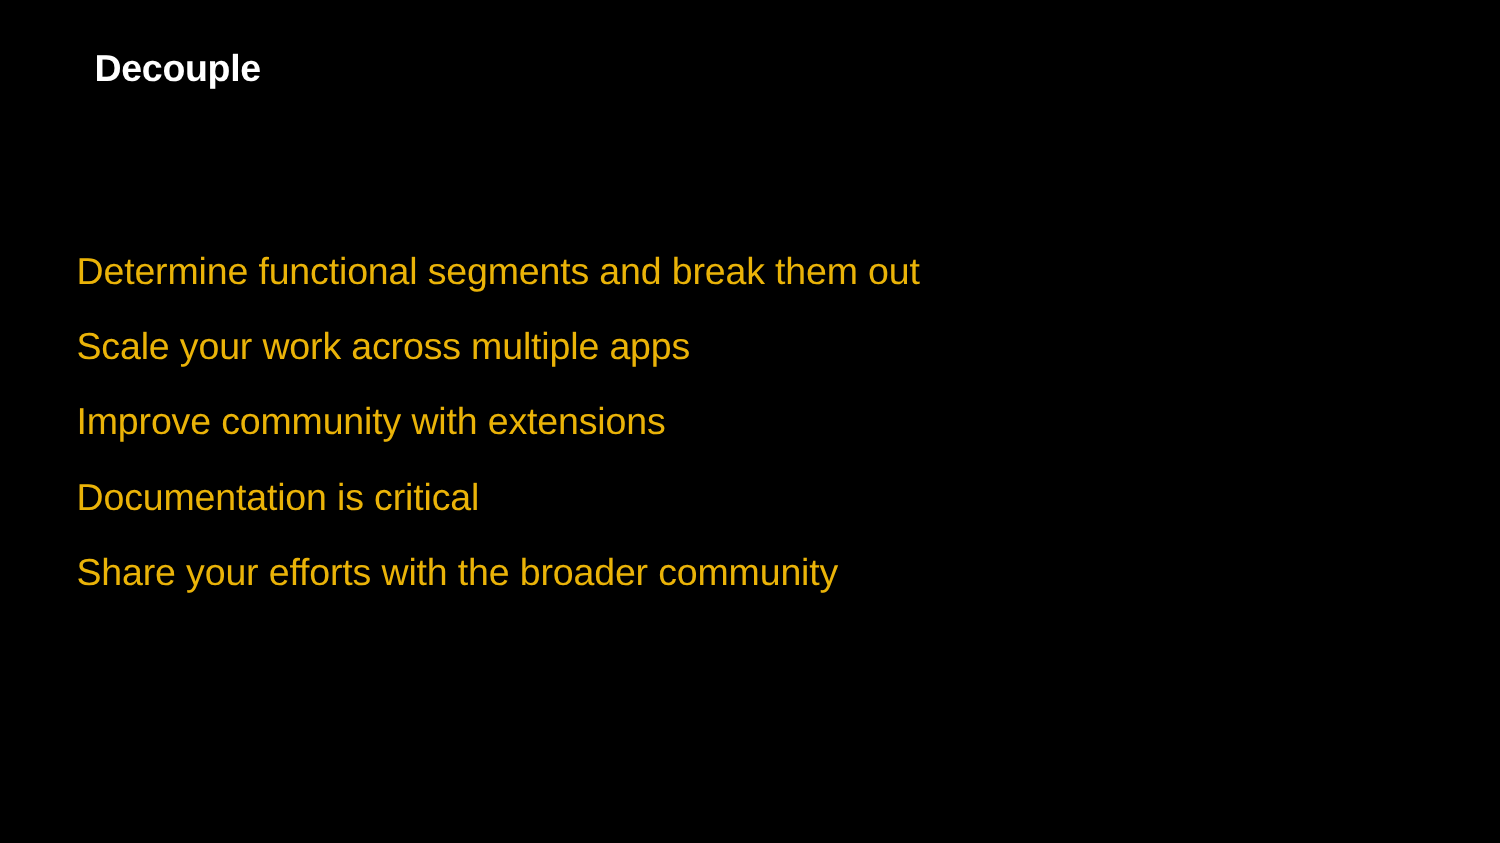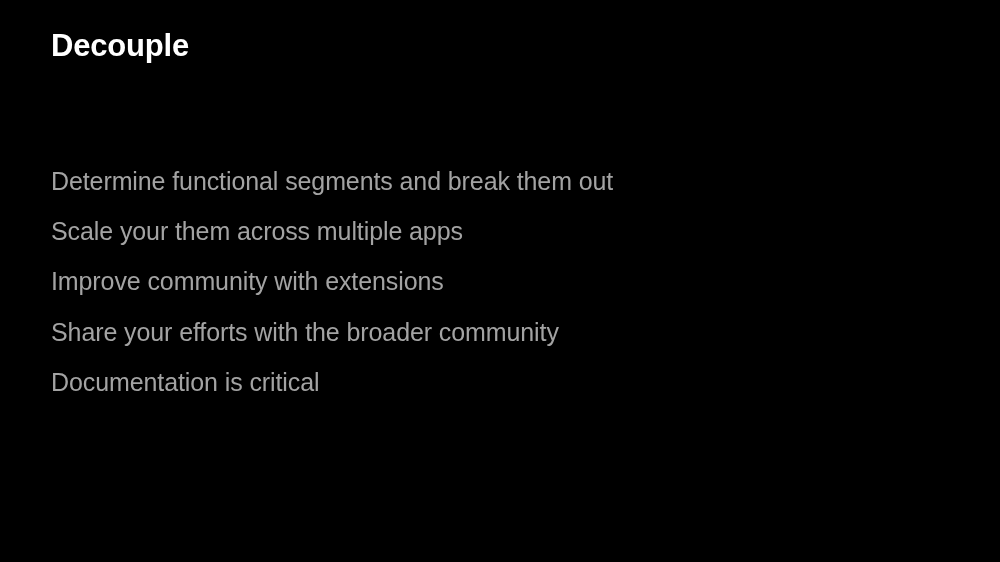--- a/index.html
+++ b/index.html
@@ -14,24 +14,24 @@
     width: 1000px;
     height: 562px;
     background: #000000;
     overflow: hidden;
     font-family: "Liberation Sans", sans-serif;
     -webkit-font-smoothing: antialiased;
   }
 
   .slide-title {
     position: absolute;
-    left: 51px;
+    left: 63px;
     top: 26px;
     margin: 0;
-    font-size: 31px;
+    font-size: 25px;
     font-weight: 700;
     letter-spacing: -0.2px;
     line-height: 40px;
     color: #ffffff;
     white-space: nowrap;
   }
 
   .bullet-list {
     position: absolute;
     left: 51px;
@@ -40,32 +40,32 @@
     padding: 0;
     list-style: none;
     width: 880px;
   }
 
   .bullet-item {
     font-size: 25px;
     font-weight: 400;
     line-height: 50.2px;
     letter-spacing: -0.1px;
-    color: #a3a3a3;
+    color: #eab308;
     white-space: nowrap;
   }
 </style>
 </head>
 <body>
 
 <div class="slide">
 
   <h1 class="slide-title">Decouple</h1>
 
   <ul class="bullet-list">
     <li class="bullet-item">Determine functional segments and break them out</li>
-    <li class="bullet-item">Scale your them across multiple apps</li>
+    <li class="bullet-item">Scale your work across multiple apps</li>
     <li class="bullet-item">Improve community with extensions</li>
+    <li class="bullet-item">Documentation is critical</li>
     <li class="bullet-item">Share your efforts with the broader community</li>
-    <li class="bullet-item">Documentation is critical</li>
   </ul>
 
 </div>
 
 </body></html>

